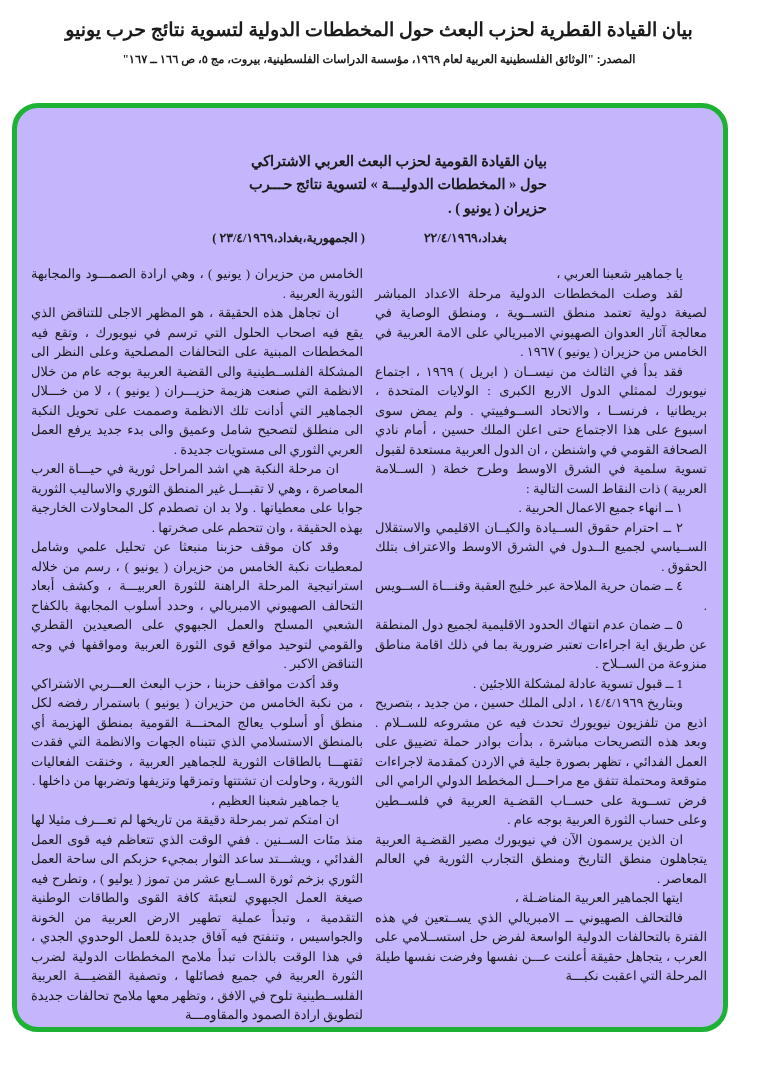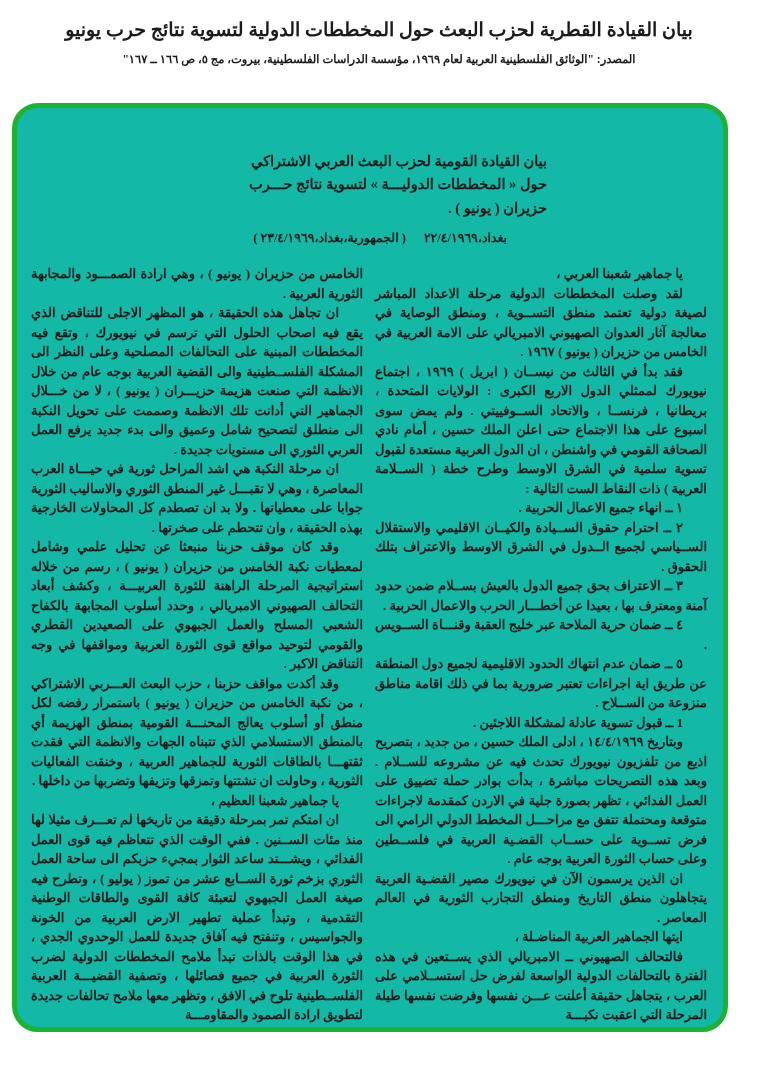--- a/index.html
+++ b/index.html
@@ -10,42 +10,42 @@
     -webkit-font-smoothing:antialiased;
   }
   
   .page-header{position:absolute;top:16px;left:0;width:758px;text-align:center;direction:rtl;}
   .page-header .ttl{font-size:19px;font-weight:700;letter-spacing:0;line-height:1.5;}
   .page-header .src{font-size:11.5px;font-weight:700;margin-top:7px;}
   
   .doc-frame{
     position:absolute;left:12px;top:103px;width:716px;height:929px;
     box-sizing:border-box;border:5px solid #1eb235;border-radius:26px;
-    padding:28px 16px 0 14px;overflow:hidden;background:#14b8a6;
+    padding:28px 16px 0 14px;overflow:hidden;background:#c4b5fd;
   }
   
   .doc-title{
     direction:rtl;width:338px;margin:14px 160px 0 auto;
     text-align:justify;font-size:14.5px;font-weight:700;line-height:1.62;
   }
   .doc-title div{white-space:normal;}
   .doc-title .l3{text-align:right;}
   
   .dateline{
     direction:rtl;display:flex;gap:18px;justify-content:flex-start;
     margin:10px 200px 0 0;font-size:12.5px;font-weight:700;
   }
-  .dateline span{direction:rtl;unicode-bidi:embed;white-space:nowrap;}
+  .dateline span{direction:rtl;unicode-bidi:embed;white-space:nowrap;margin-left:41px;}
   
   .columns{
     display:flex;direction:rtl;gap:12px;margin-top:18px;
   }
   .col{
     width:336px;direction:rtl;text-align:justify;
-    font-size:13px;font-weight:700;line-height:1.5;
+    font-size:13px;font-weight:400;line-height:1.5;
   }
   .col p{margin:0;padding:0;}
   .col p.ind{text-indent:24px;}
   .col p.noind{text-indent:0;}
 </style>
 </head>
 <body style="color: rgb(27, 27, 27);">
 
 <div class="page-header">
   <div class="ttl">بيان القيادة القطرية لحزب البعث حول المخططات الدولية لتسوية نتائج حرب يونيو</div>
@@ -66,21 +66,20 @@
   </div>
 
   <div class="columns">
 
     <div class="col">
       <p class="ind">يا جماهير شعبنا العربي ،</p>
       <p class="ind">لقد وصلت المخططات الدولية مرحلة الاعداد المباشر لصيغة دولية تعتمد منطق التســوية ، ومنطق الوصاية في معالجة آثار العدوان الصهيوني الامبريالي على الامة العربية في الخامس من حزيران ( يونيو ) ١٩٦٧ .</p>
       <p class="ind">فقد بدأ في الثالث من نيســان ( ابريل ) ١٩٦٩ ، اجتماع نيويورك لممثلي الدول الاربع الكبرى : الولايات المتحدة ، بريطانيا ، فرنســا ، والاتحاد الســوفييتي . ولم يمض سوى اسبوع على هذا الاجتماع حتى اعلن الملك حسين ، أمام نادي الصحافة القومي في واشنطن ، ان الدول العربية مستعدة لقبول تسوية سلمية في الشرق الاوسط وطرح خطة ( الســلامة العربية ) ذات النقاط الست التالية :</p>
       <p class="ind">١ ــ انهاء جميع الاعمال الحربية .</p>
       <p class="ind">٢ ــ احترام حقوق الســيادة والكيــان الاقليمي والاستقلال الســياسي لجميع الــدول في الشرق الاوسط والاعتراف بتلك الحقوق .</p>
-      <p class="ind">٣ ــ الاعتراف بحق جميع الدول بالعيش بســلام ضمن حدود آمنة ومعترف بها ، بعيدا عن أخطـــار الحرب والاعمال الحربية .</p>
       <p class="ind">٤ ــ ضمان حرية الملاحة عبر خليج العقبة وقنـــاة الســويس .</p>
       <p class="ind">٥ ــ ضمان عدم انتهاك الحدود الاقليمية لجميع دول المنطقة عن طريق اية اجراءات تعتبر ضرورية بما في ذلك اقامة مناطق منزوعة من الســلاح .</p>
       <p class="ind">1 ــ قبول تسوية عادلة لمشكلة اللاجئين .</p>
       <p class="ind">وبتاريخ ١٤/٤/١٩٦٩ ، ادلى الملك حسين ، من جديد ، بتصريح اذيع من تلفزيون نيويورك تحدث فيه عن مشروعه للســلام . وبعد هذه التصريحات مباشرة ، بدأت بوادر حملة تضييق على العمل الفدائي ، تظهر بصورة جلية في الاردن كمقدمة لاجراءات متوقعة ومحتملة تتفق مع مراحـــل المخطط الدولي الرامي الى فرض تســوية على حســاب القضـية العربية في فلســطين وعلى حساب الثورة العربية بوجه عام .</p>
       <p class="ind">ان الذين يرسمون الآن في نيويورك مصير القضـية العربية يتجاهلون منطق التاريخ ومنطق التجارب الثورية في العالم المعاصر .</p>
       <p class="ind">ايتها الجماهير العربية المناضـلة ،</p>
       <p class="ind">فالتحالف الصهيوني ــ الامبريالي الذي يســتعين في هذه الفترة بالتحالفات الدولية الواسعة لفرض حل استســلامي على العرب ، يتجاهل حقيقة أعلنت عـــن نفسها وفرضت نفسها طيلة المرحلة التي اعقبت نكبـــة</p>
     </div>
 
     <div class="col">

